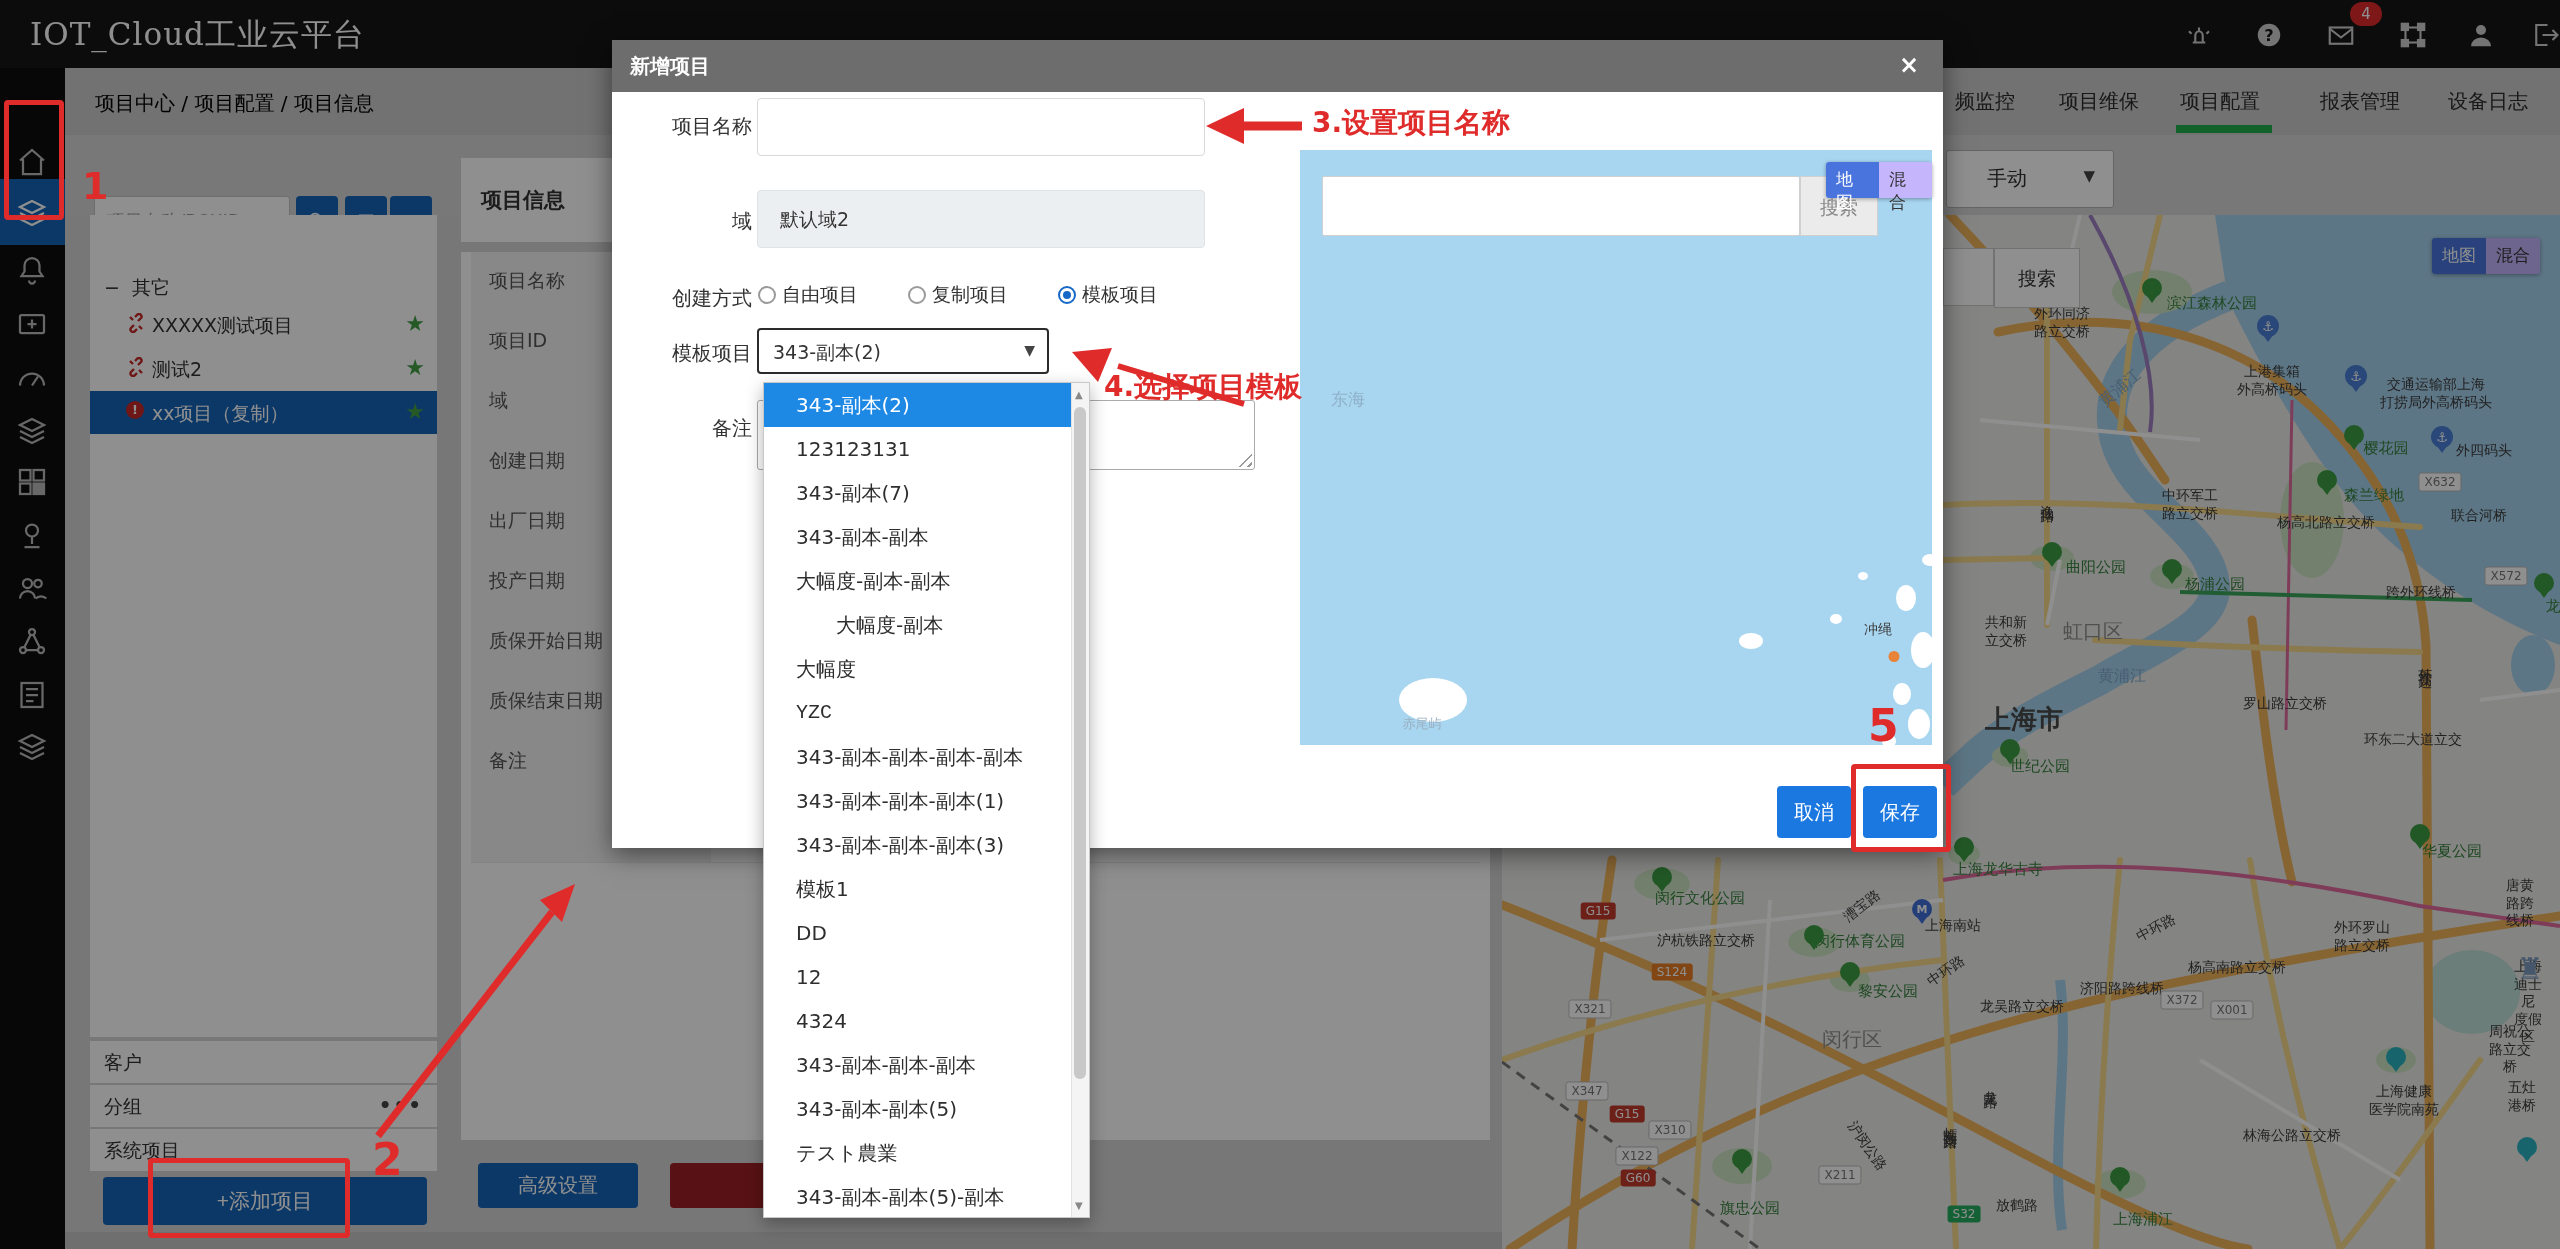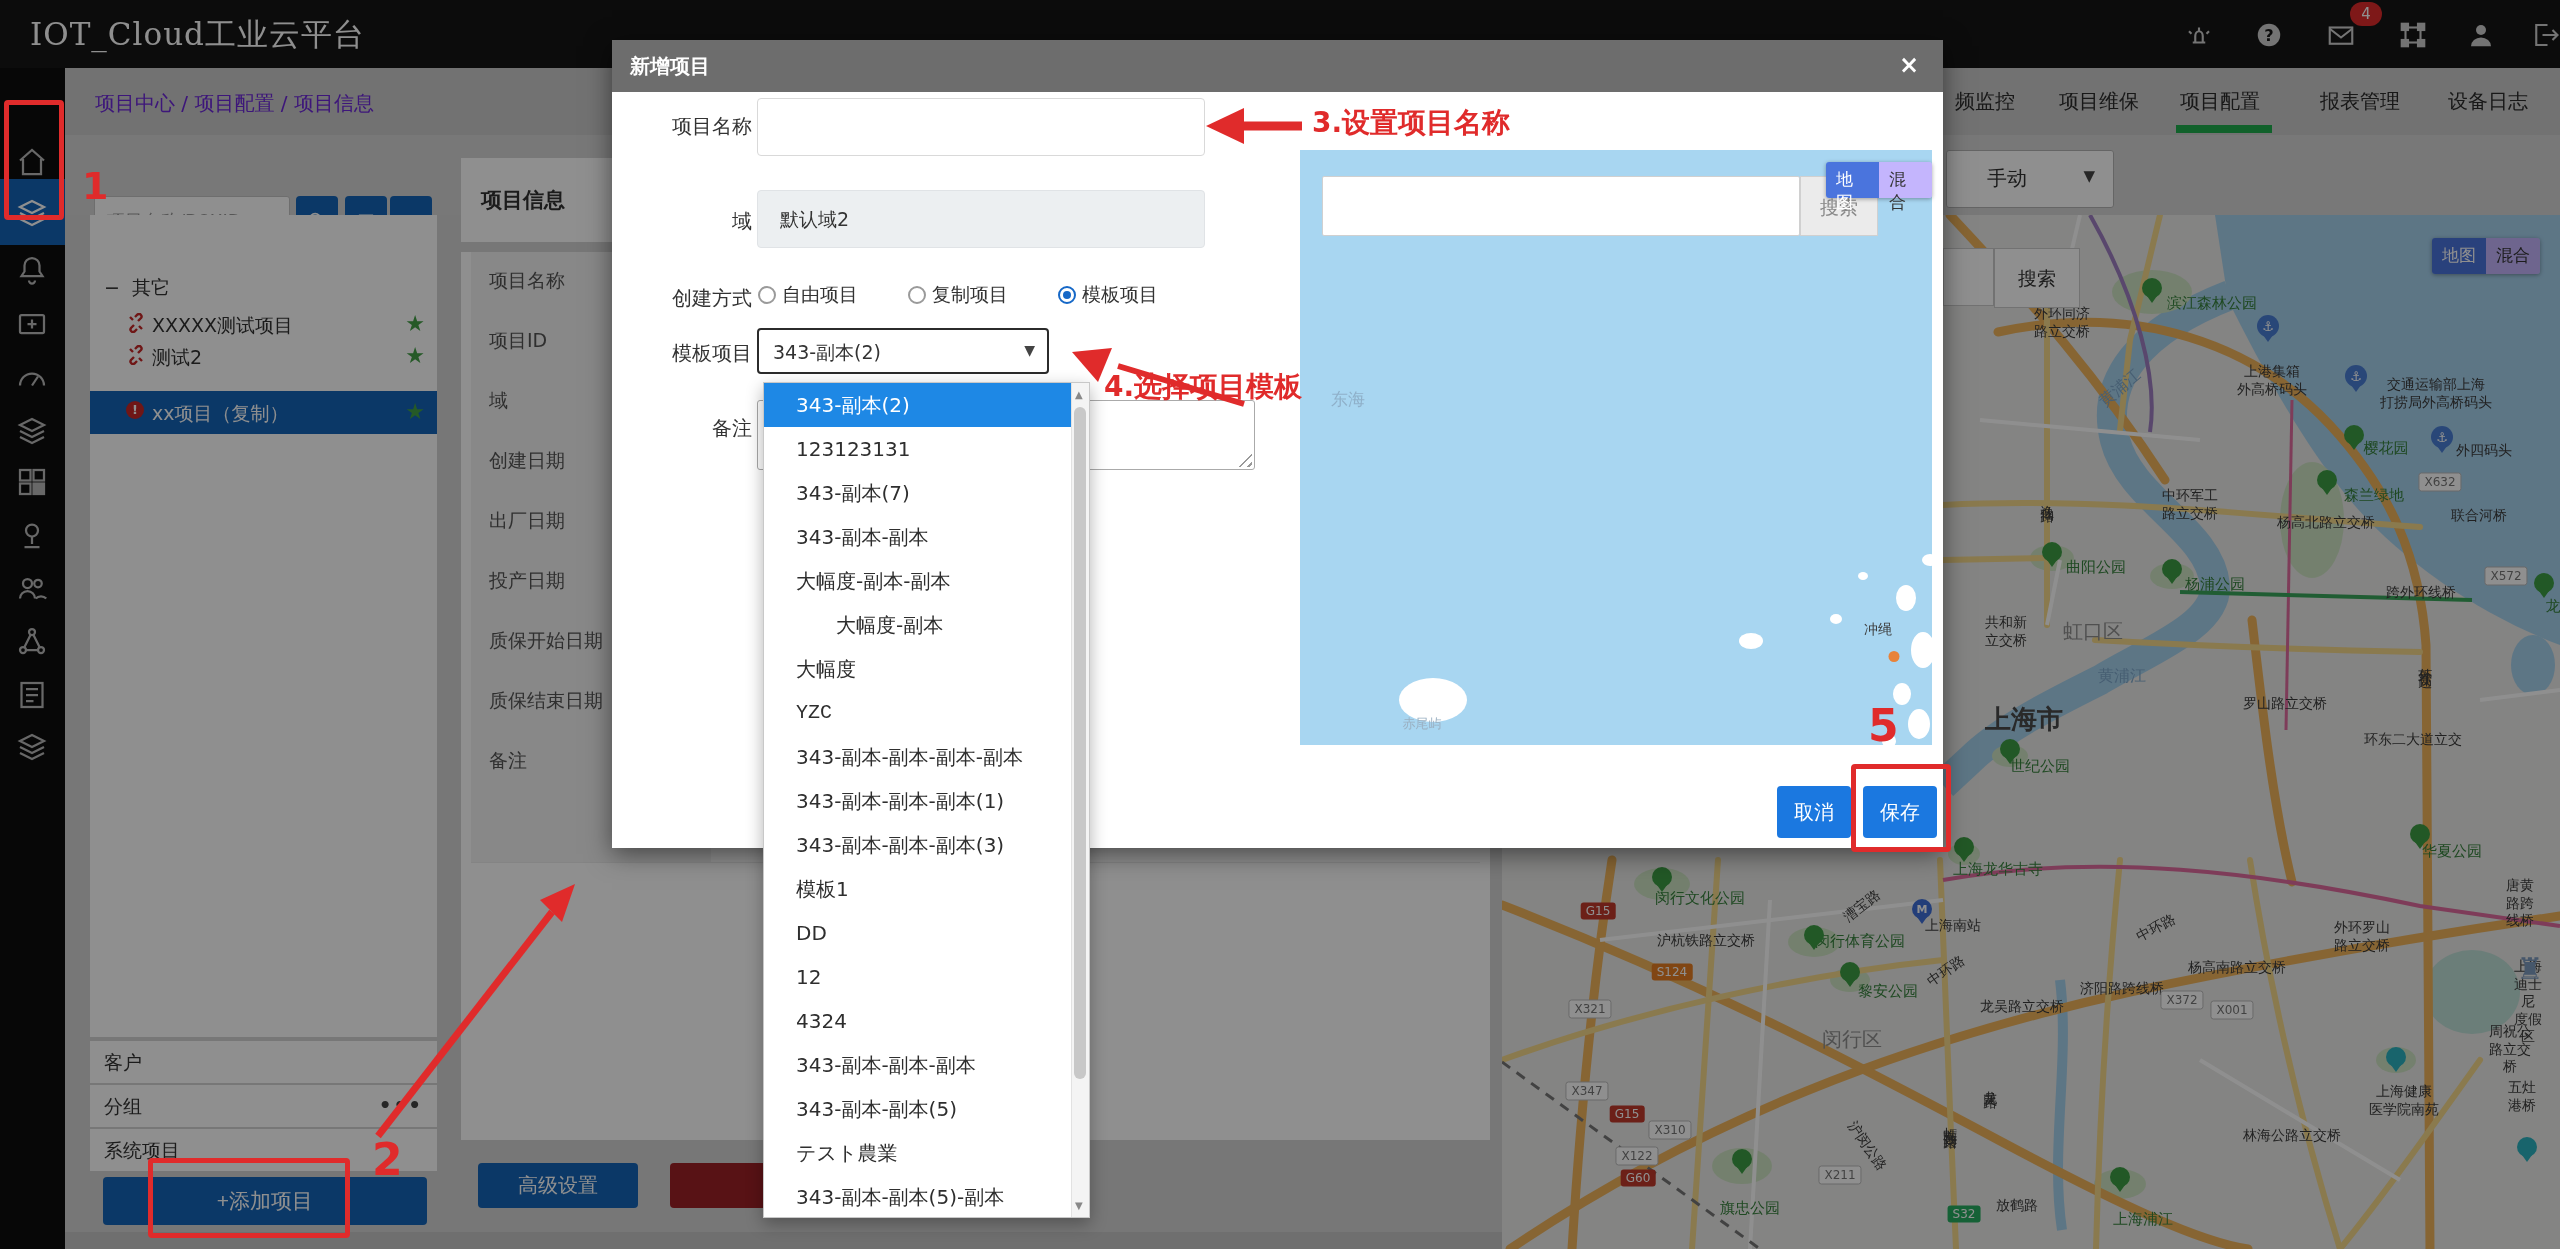--- a/index.html
+++ b/index.html
@@ -15,21 +15,21 @@
   #mail-badge{left:2350px;top:2px;min-width:24px;height:24px;background:#e02b2b;color:#fff;
               border-radius:12px;font-size:15px;text-align:center;line-height:24px;padding:0 4px;}
   
   #rail{left:0;top:68px;width:65px;height:1181px;background:#0d0d0d;}
   .rail-ic{position:absolute;left:14px;width:36px;height:36px;}
   .rail-ic svg{width:36px;height:36px;stroke:#b9b9b9;fill:none;stroke-width:1.5;}
   .rail-active{position:absolute;left:0;top:44px;width:65px;height:66px;background:#1464b8;}
   .rail-ic.on svg{stroke:#ffffff;}
   
   #row2{left:65px;top:68px;width:2495px;height:67px;background:#cbcbcb;border-bottom:1px solid #bdbdbd;}
-  #breadcrumb{left:30px;top:22px;font-size:20px;color:#6d28d9;}
+  #breadcrumb{left:30px;top:22px;font-size:20px;color:#000000;}
   .tab{position:absolute;top:20px;font-size:20px;color:#2b2b2b;}
   #tab-underline{position:absolute;top:57px;height:8px;background:#1fae4d;}
   #row3{left:65px;top:135px;width:2495px;height:80px;background:#d6d6d6;}
   #search-input{left:94px;top:196px;width:196px;height:47px;background:#fff;border:1px solid #c4c4c4;
                 border-radius:3px;color:#9a9a9a;font-size:18px;line-height:47px;padding-left:12px;box-sizing:border-box;}
   .sq-btn{top:196px;width:42px;height:49px;background:#1464b8;border-radius:4px;color:#fff;
           display:flex;align-items:center;justify-content:center;}
   .sq-btn svg{width:22px;height:22px;stroke:#fff;fill:none;stroke-width:2;}
   #tree{left:90px;top:215px;width:347px;height:822px;background:#fff;}
   #tree-head{position:absolute;left:0;top:0;width:100%;height:48px;border-bottom:1px solid #e2e2e2;}
@@ -286,21 +286,21 @@
     <div id="tree-items">
         <div class="tree-item" style="top: 88px;">
           <div class="ic"><svg viewBox="0 0 20 20" class="brk">
               <path d="M8 12 L5 15 a2.5 2.5 0 0 0 3.5 3.5 L11 16"></path>
               <path d="M12 8 L15 5 a2.5 2.5 0 0 0 -3.5 -3.5 L9 4"></path>
               <path d="M4 4 L7 7 M16 16 L13 13"></path>
             </svg></div>
           <div class="lbl">XXXXX测试项目</div>
           <div class="star">★</div>
         </div>
-        <div class="tree-item" style="top: 120px;">
+        <div class="tree-item" style="top: 132px;">
           <div class="ic"><svg viewBox="0 0 20 20" class="brk">
               <path d="M8 12 L5 15 a2.5 2.5 0 0 0 3.5 3.5 L11 16"></path>
               <path d="M12 8 L15 5 a2.5 2.5 0 0 0 -3.5 -3.5 L9 4"></path>
               <path d="M4 4 L7 7 M16 16 L13 13"></path>
             </svg></div>
           <div class="lbl">测试2</div>
           <div class="star">★</div>
         </div>
         <div class="tree-item sel" style="top: 176px;">
           <div class="ic">

